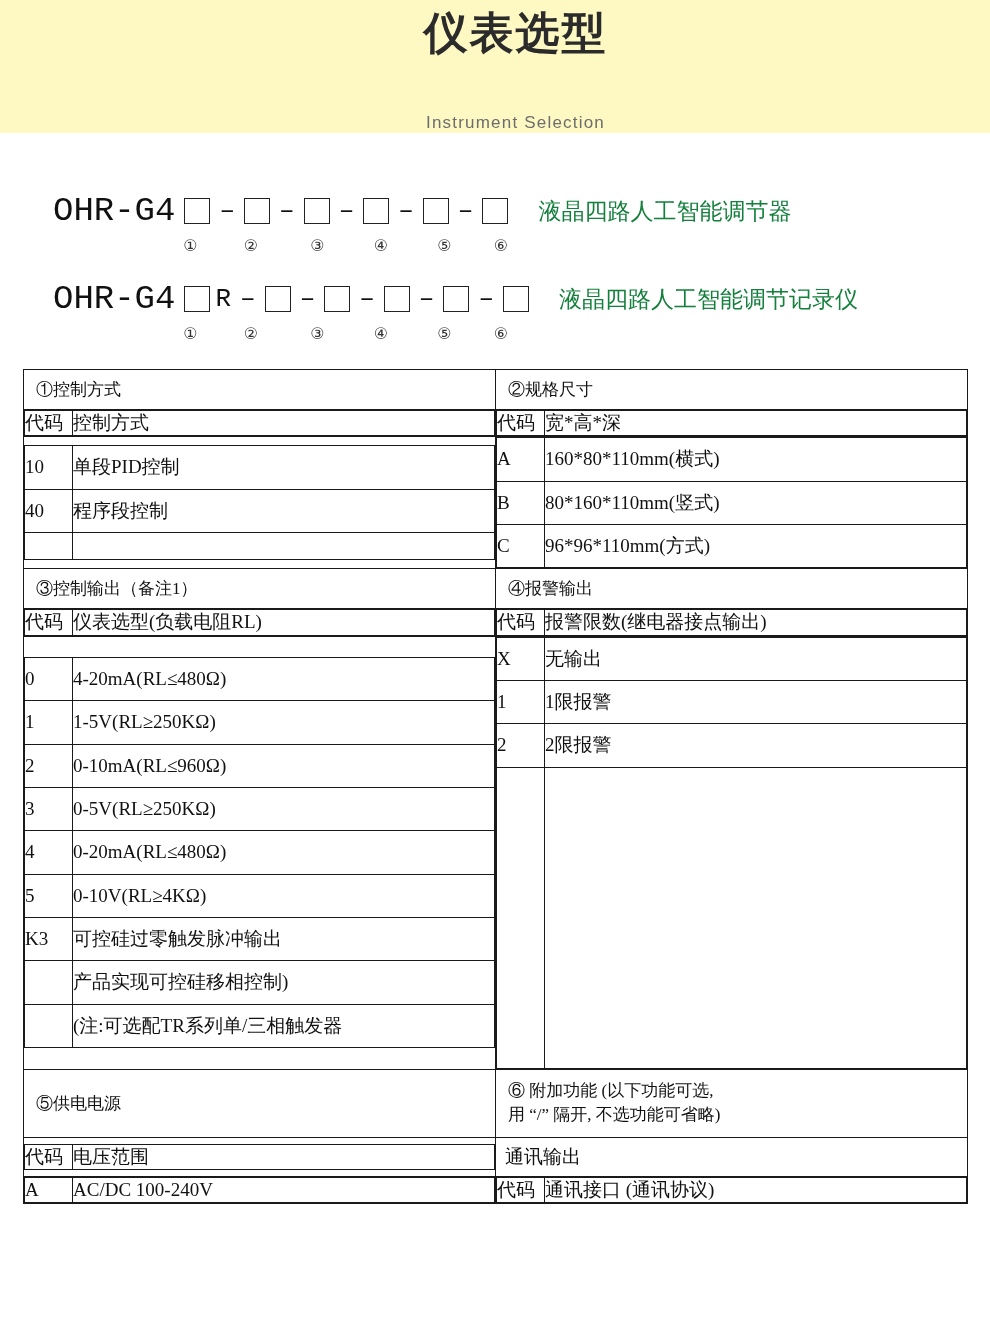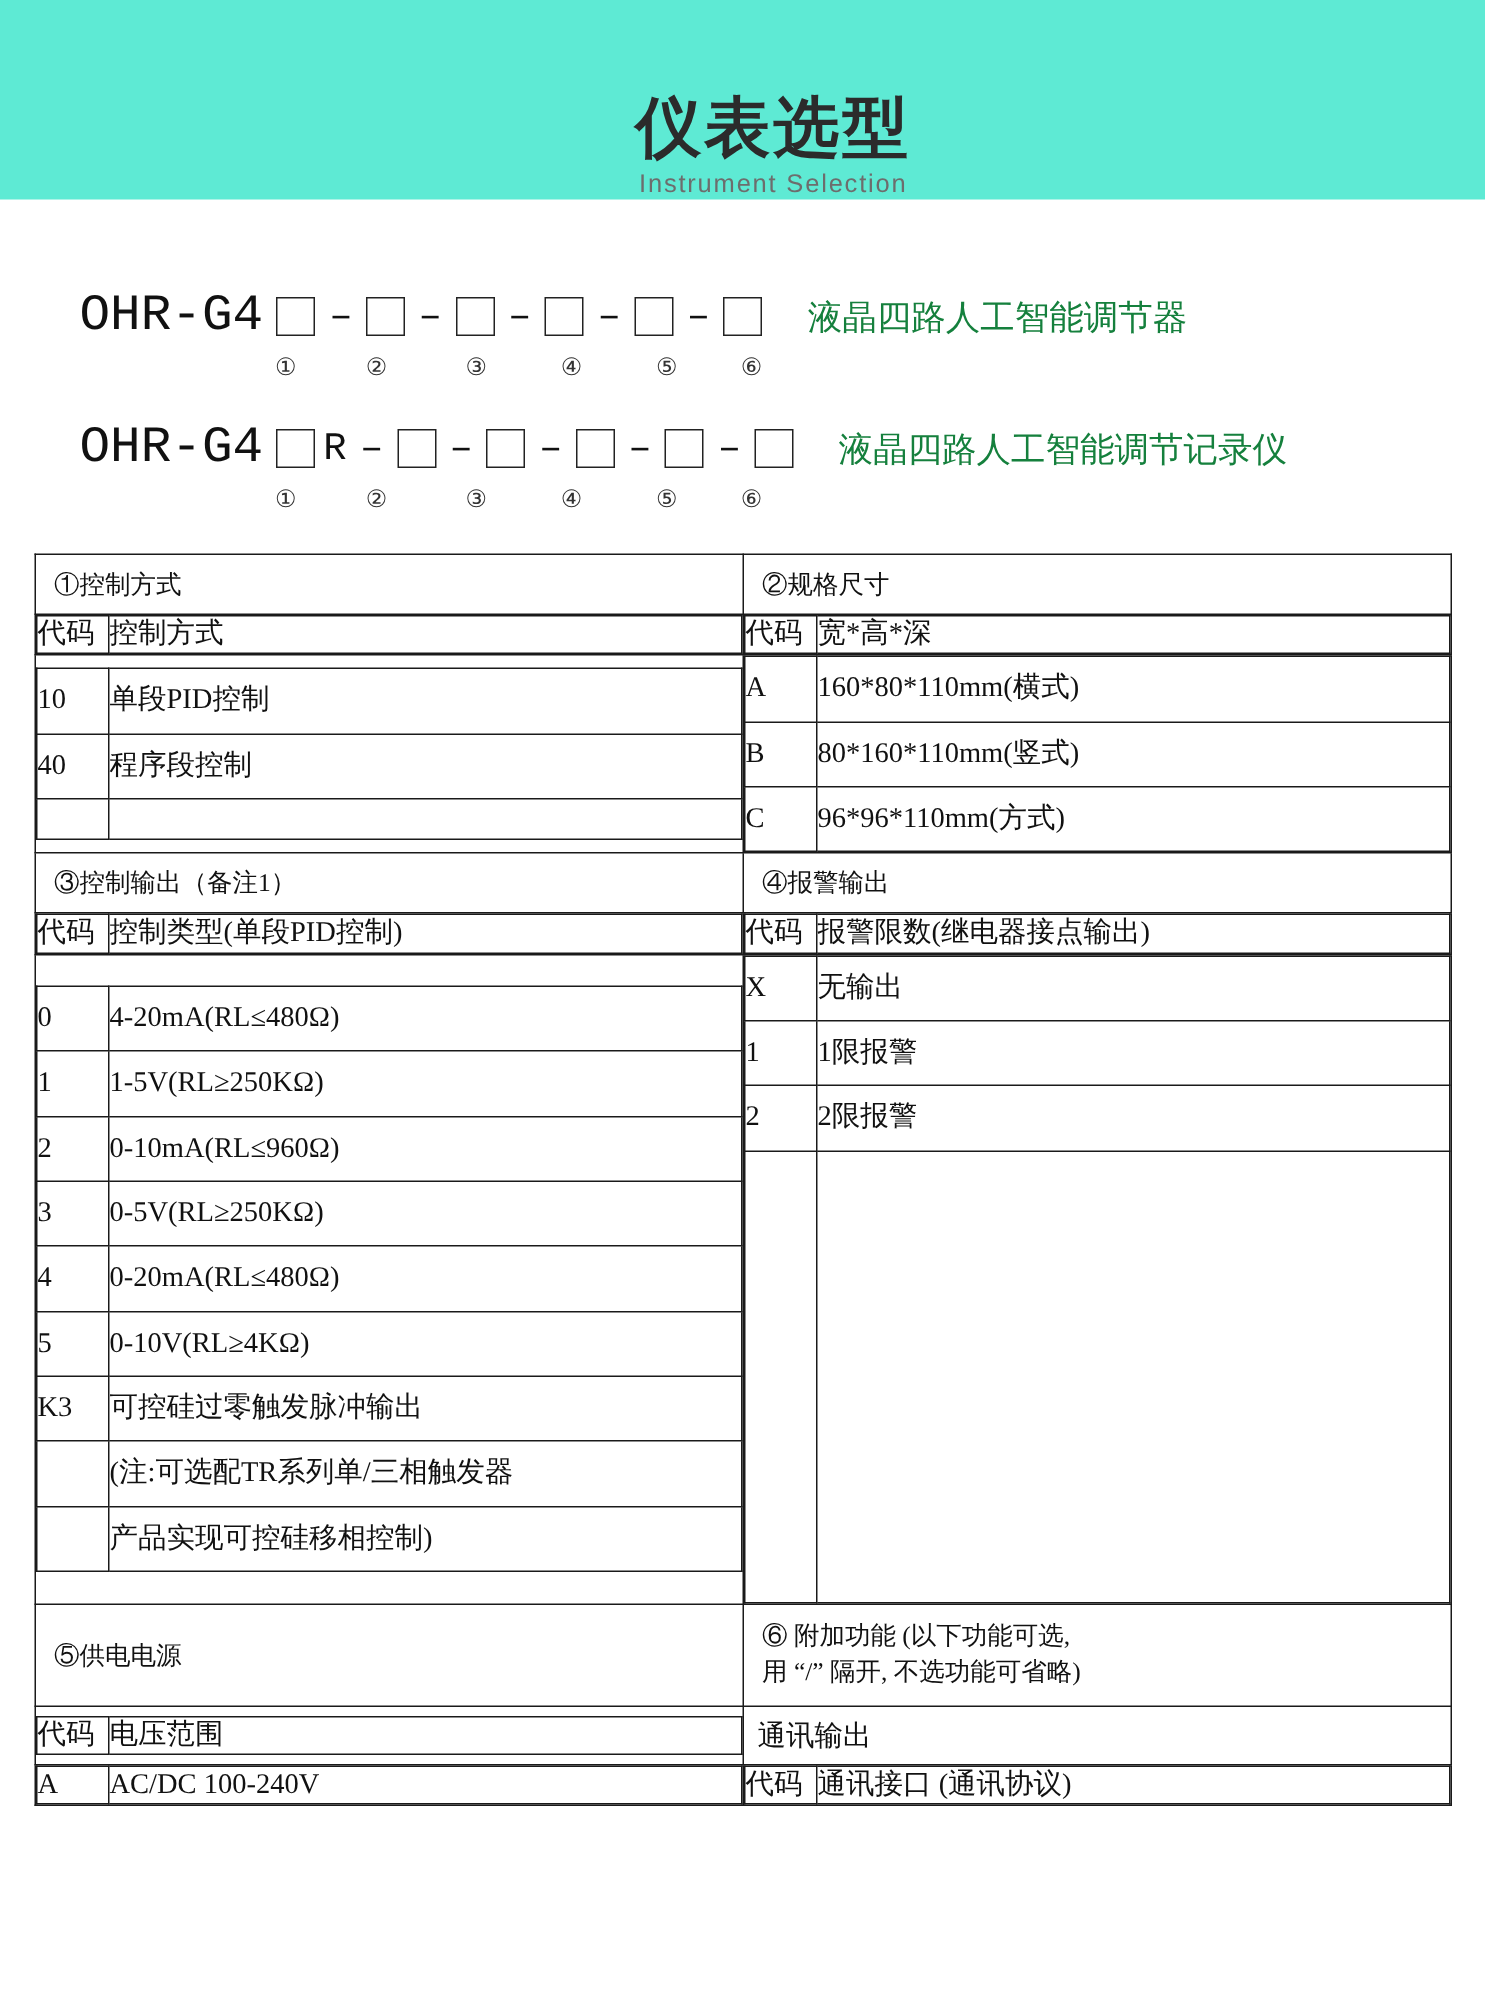--- a/index.html
+++ b/index.html
@@ -13,25 +13,25 @@
     font-family: "Liberation Serif", "DejaVu Serif", serif;
     color: #111111;
     overflow: hidden;
     position: relative;
   }
 
   
   .banner {
     width: 990px;
     height: 133px;
-    background: #5eead4;
+    background: #fef9c3;
     display: flex;
     flex-direction: column;
     align-items: center;
-    justify-content: flex-end;
+    justify-content: space-between;
     box-sizing: border-box;
     padding-top: 10px;
     padding-left: 41px;
   }
   .banner-title {
     font-family: "Liberation Sans", "DejaVu Sans", sans-serif;
     font-size: 44px;
     font-weight: 700;
     letter-spacing: 2px;
     color: #2b2b2b;
@@ -292,21 +292,21 @@
     <td class="sect-head">③控制输出（备注1）</td>
     <td class="sect-head">④报警输出</td>
   </tr>
 
   <tr>
     <td>
       <table class="inner">
         <tbody>
               <tr>
           <td class="c vline">代码</td>
-          <td>控制类型(单段PID控制)</td>
+          <td>仪表选型(负载电阻RL)</td>
         </tr>
       </tbody>
           </table>
     </td>
     <td>
       <table class="inner">
         <tbody>
               <tr>
           <td class="c vline">代码</td>
           <td>报警限数(继电器接点输出)</td>
@@ -343,25 +343,25 @@
         <tr>
           <td class="c vline big-pad">5</td>
           <td class="big-pad">0-10V(RL≥4KΩ)</td>
         </tr>
         <tr>
           <td class="c vline big-pad">K3</td>
           <td class="big-pad">可控硅过零触发脉冲输出</td>
         </tr>
         <tr>
           <td class="c vline big-pad"></td>
+          <td class="big-pad">产品实现可控硅移相控制)</td>
+        </tr>
+        <tr>
+          <td class="c vline big-pad"></td>
           <td class="big-pad">(注:可选配TR系列单/三相触发器</td>
-        </tr>
-        <tr>
-          <td class="c vline big-pad"></td>
-          <td class="big-pad">产品实现可控硅移相控制)</td>
         </tr>
       </tbody>
           </table>
     </td>
     <td style="padding:0" valign="top">
       <table class="inner">
         <tbody>
               <tr>
           <td class="c vline big-pad">X</td>
           <td class="big-pad">无输出</td>

